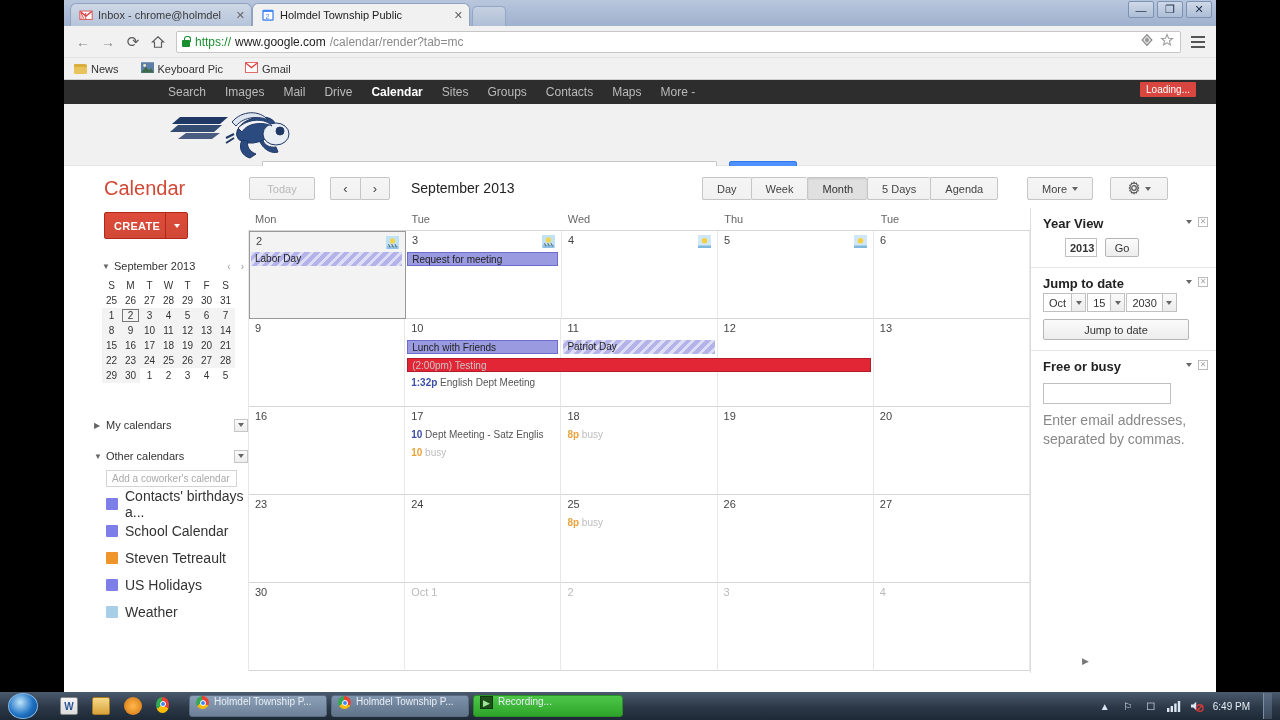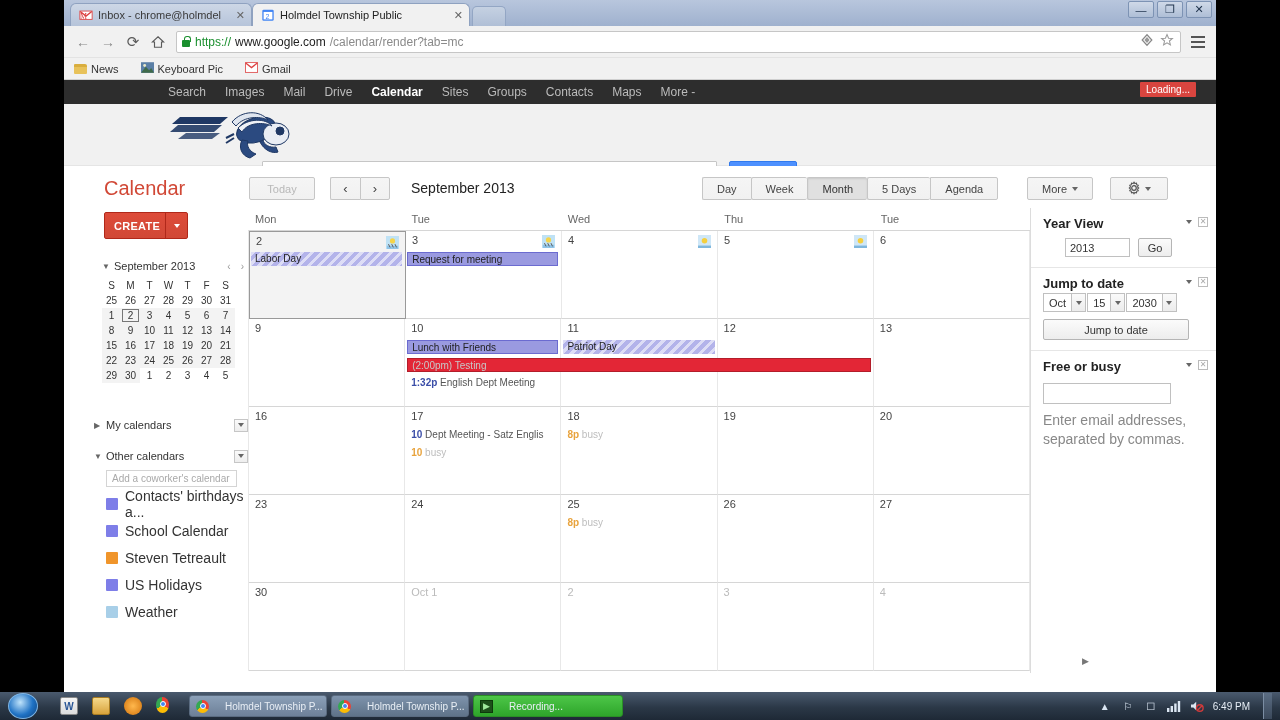--- a/index.html
+++ b/index.html
@@ -247,21 +247,21 @@
     display:flex; align-items:center; padding-left: 2px;
   }
   .orb { width: 30px; height: 26px; border-radius: 50%;
          background: radial-gradient(circle at 40% 35%, #bfe3fb, #1f72c4 55%, #0b3f7a);
          border:1px solid #7fb6e6; margin-left: 6px; flex:0 0 30px; }
   .qlaunch { display:flex; gap: 14px; margin-left: 22px; }
   .qi { width: 18px; height: 18px; border-radius: 2px; }
   .tasks { display:flex; gap: 4px; margin-left: 20px; }
   .task {
     height: 22px; width: 138px; border:1px solid #5a6b80; border-radius:3px;
-    display:flex; align-items:center; gap:16px; padding: 0 6px;
+    display:flex; align-items:flex-start; gap:5px; padding: 0 6px;
     font-size: 10px; color:#e8eef5; overflow:hidden; white-space:nowrap;
   }
   .task.a { background: linear-gradient(#8ba0b8,#6d8098); }
   .task.b { background: linear-gradient(#7e93ac,#5f7389); }
   .task.rec { background: linear-gradient(#4dc648,#2ea52a); border-color:#2a8f26; width: 150px; }
   .chrome-dot {
     width:13px;height:13px;border-radius:50%;flex:0 0 13px;
     background: conic-gradient(#ea4335 0 33%, #fbbc05 33% 66%, #34a853 66% 100%);
     position:relative;
   }
@@ -724,21 +724,21 @@
 
         <div class="rsb">
 
           <div class="gadget">
             <h3>Year View</h3>
             <div class="hdctl">
               <span class="tri"></span>
               <span class="xbox">✕</span>
             </div>
             <div style="margin-top:7px; padding-left:22px; display:flex; gap:8px; align-items:center;">
-              <span class="inp" style="width:65px;">2013</span>
+              <span class="inp" style="width:32px;font-weight:bold;">2013</span>
               <span class="gbtn" style="width:34px;">Go</span>
             </div>
           </div>
 
           <div class="gadget">
             <h3>Jump to date</h3>
             <div class="hdctl">
               <span class="tri"></span>
               <span class="xbox">✕</span>
             </div>

